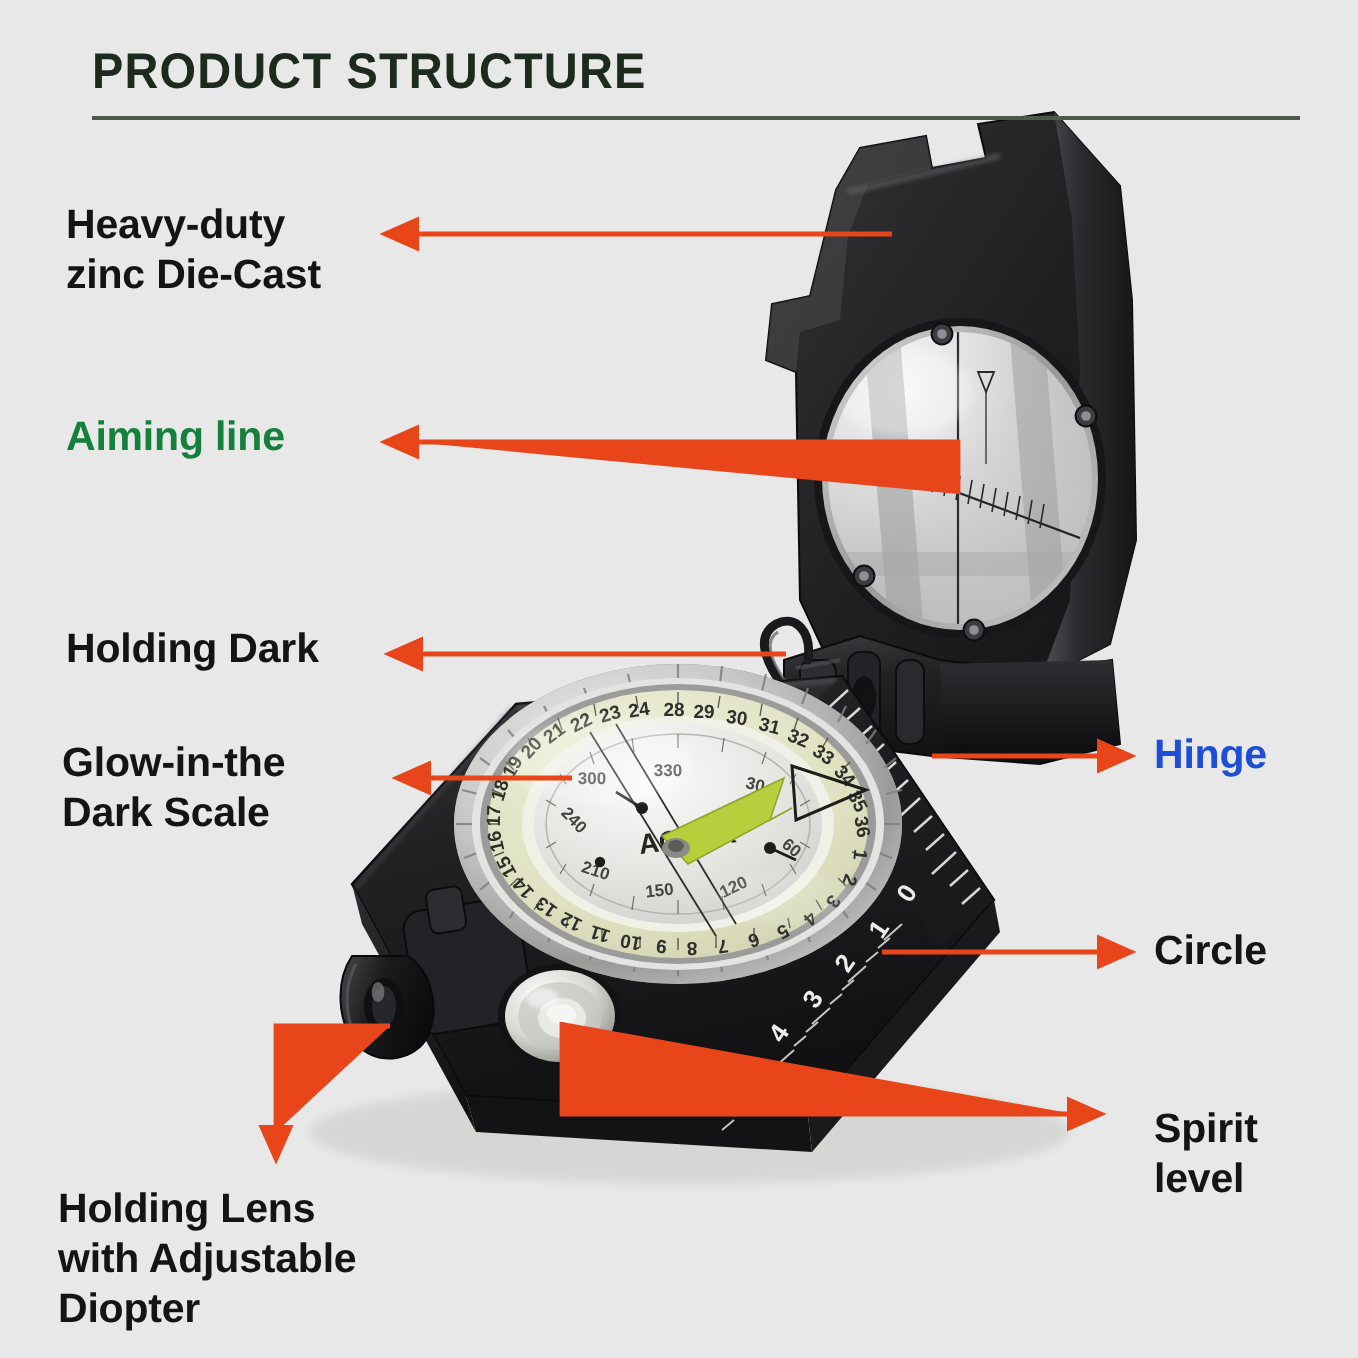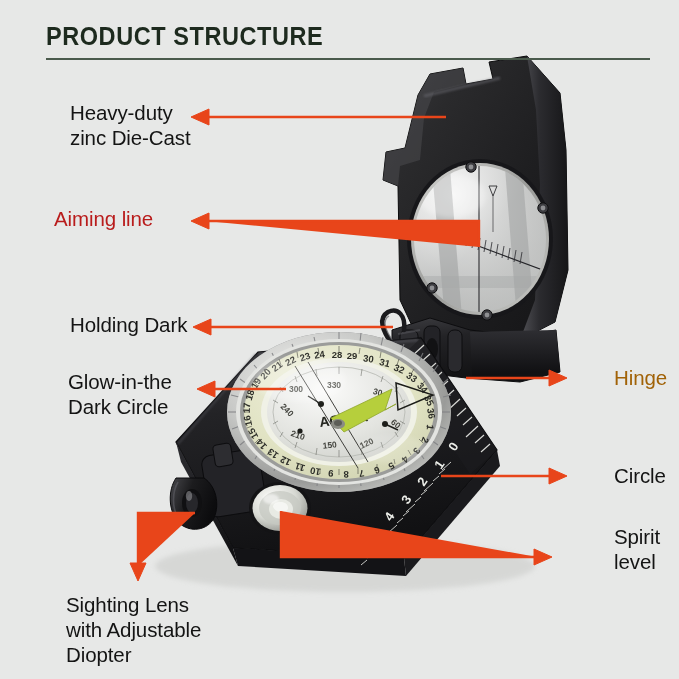--- a/index.html
+++ b/index.html
@@ -24,27 +24,26 @@
   }
   .title-rule{
     position:absolute;left:46px;top:58px;width:604px;height:2px;
     background:#4a5a4c;
   }
 
   
   .label{
     position:absolute;
     color:#141414;
-    font-weight:normal;
+    font-weight:bold;
     font-size:20.5px;
     line-height:25px;
     letter-spacing:-0.1px;
     white-space:pre-line;
     font-family:"Liberation Sans", sans-serif;
-    margin-left:37px;
   }
   .label.right{text-align:left;}
 
   
   #product{position:absolute;left:0;top:0;width:679px;height:679px;}
 </style>
 </head>
 <body style="background: rgb(231, 232, 231);">
 
 <div id="stage">
@@ -495,31 +494,31 @@
       </g>
     </g>
   </svg>
 
   <div class="title" style="color: rgb(29, 42, 30);">PRODUCT STRUCTURE</div>
   <div class="title-rule" style="background: rgb(74, 90, 76);"></div>
 
   <div class="label" style="left: 33px; top: 100px; color: rgb(20, 20, 20);">Heavy-duty
 zinc Die-Cast</div>
 
-  <div class="label" style="left: 17px; top: 206px; color: #b91c1c;">Aiming line</div>
+  <div class="label" style="left: 33px; top: 206px; color: #15803d;">Aiming line</div>
 
   <div class="label" style="left: 33px; top: 312px; color: rgb(20, 20, 20);">Holding Dark</div>
 
   <div class="label" style="left: 31px; top: 369px; color: rgb(20, 20, 20);">Glow-in-the
-Dark Circle</div>
-
-  <div class="label" style="left: 29px; top: 592px; color: rgb(20, 20, 20);">Sighting Lens
+Dark Scale</div>
+
+  <div class="label" style="left: 29px; top: 592px; color: rgb(20, 20, 20);">Holding Lens
 with Adjustable
 Diopter</div>
 
-  <div class="label right" style="left: 577px; top: 365px; color: #a16207;">Hinge</div>
+  <div class="label right" style="left: 577px; top: 365px; color: #1d4ed8;">Hinge</div>
 
   <div class="label right" style="left: 577px; top: 463px; color: rgb(20, 20, 20);">Circle</div>
 
-  <div class="label right" style="left: 577px; top: 524px; color: rgb(20, 20, 20);">Spirit
+  <div class="label right" style="left: 577px; top: 552px; color: rgb(20, 20, 20);">Spirit
 level</div>
 
 </div>
 
 </body></html>

